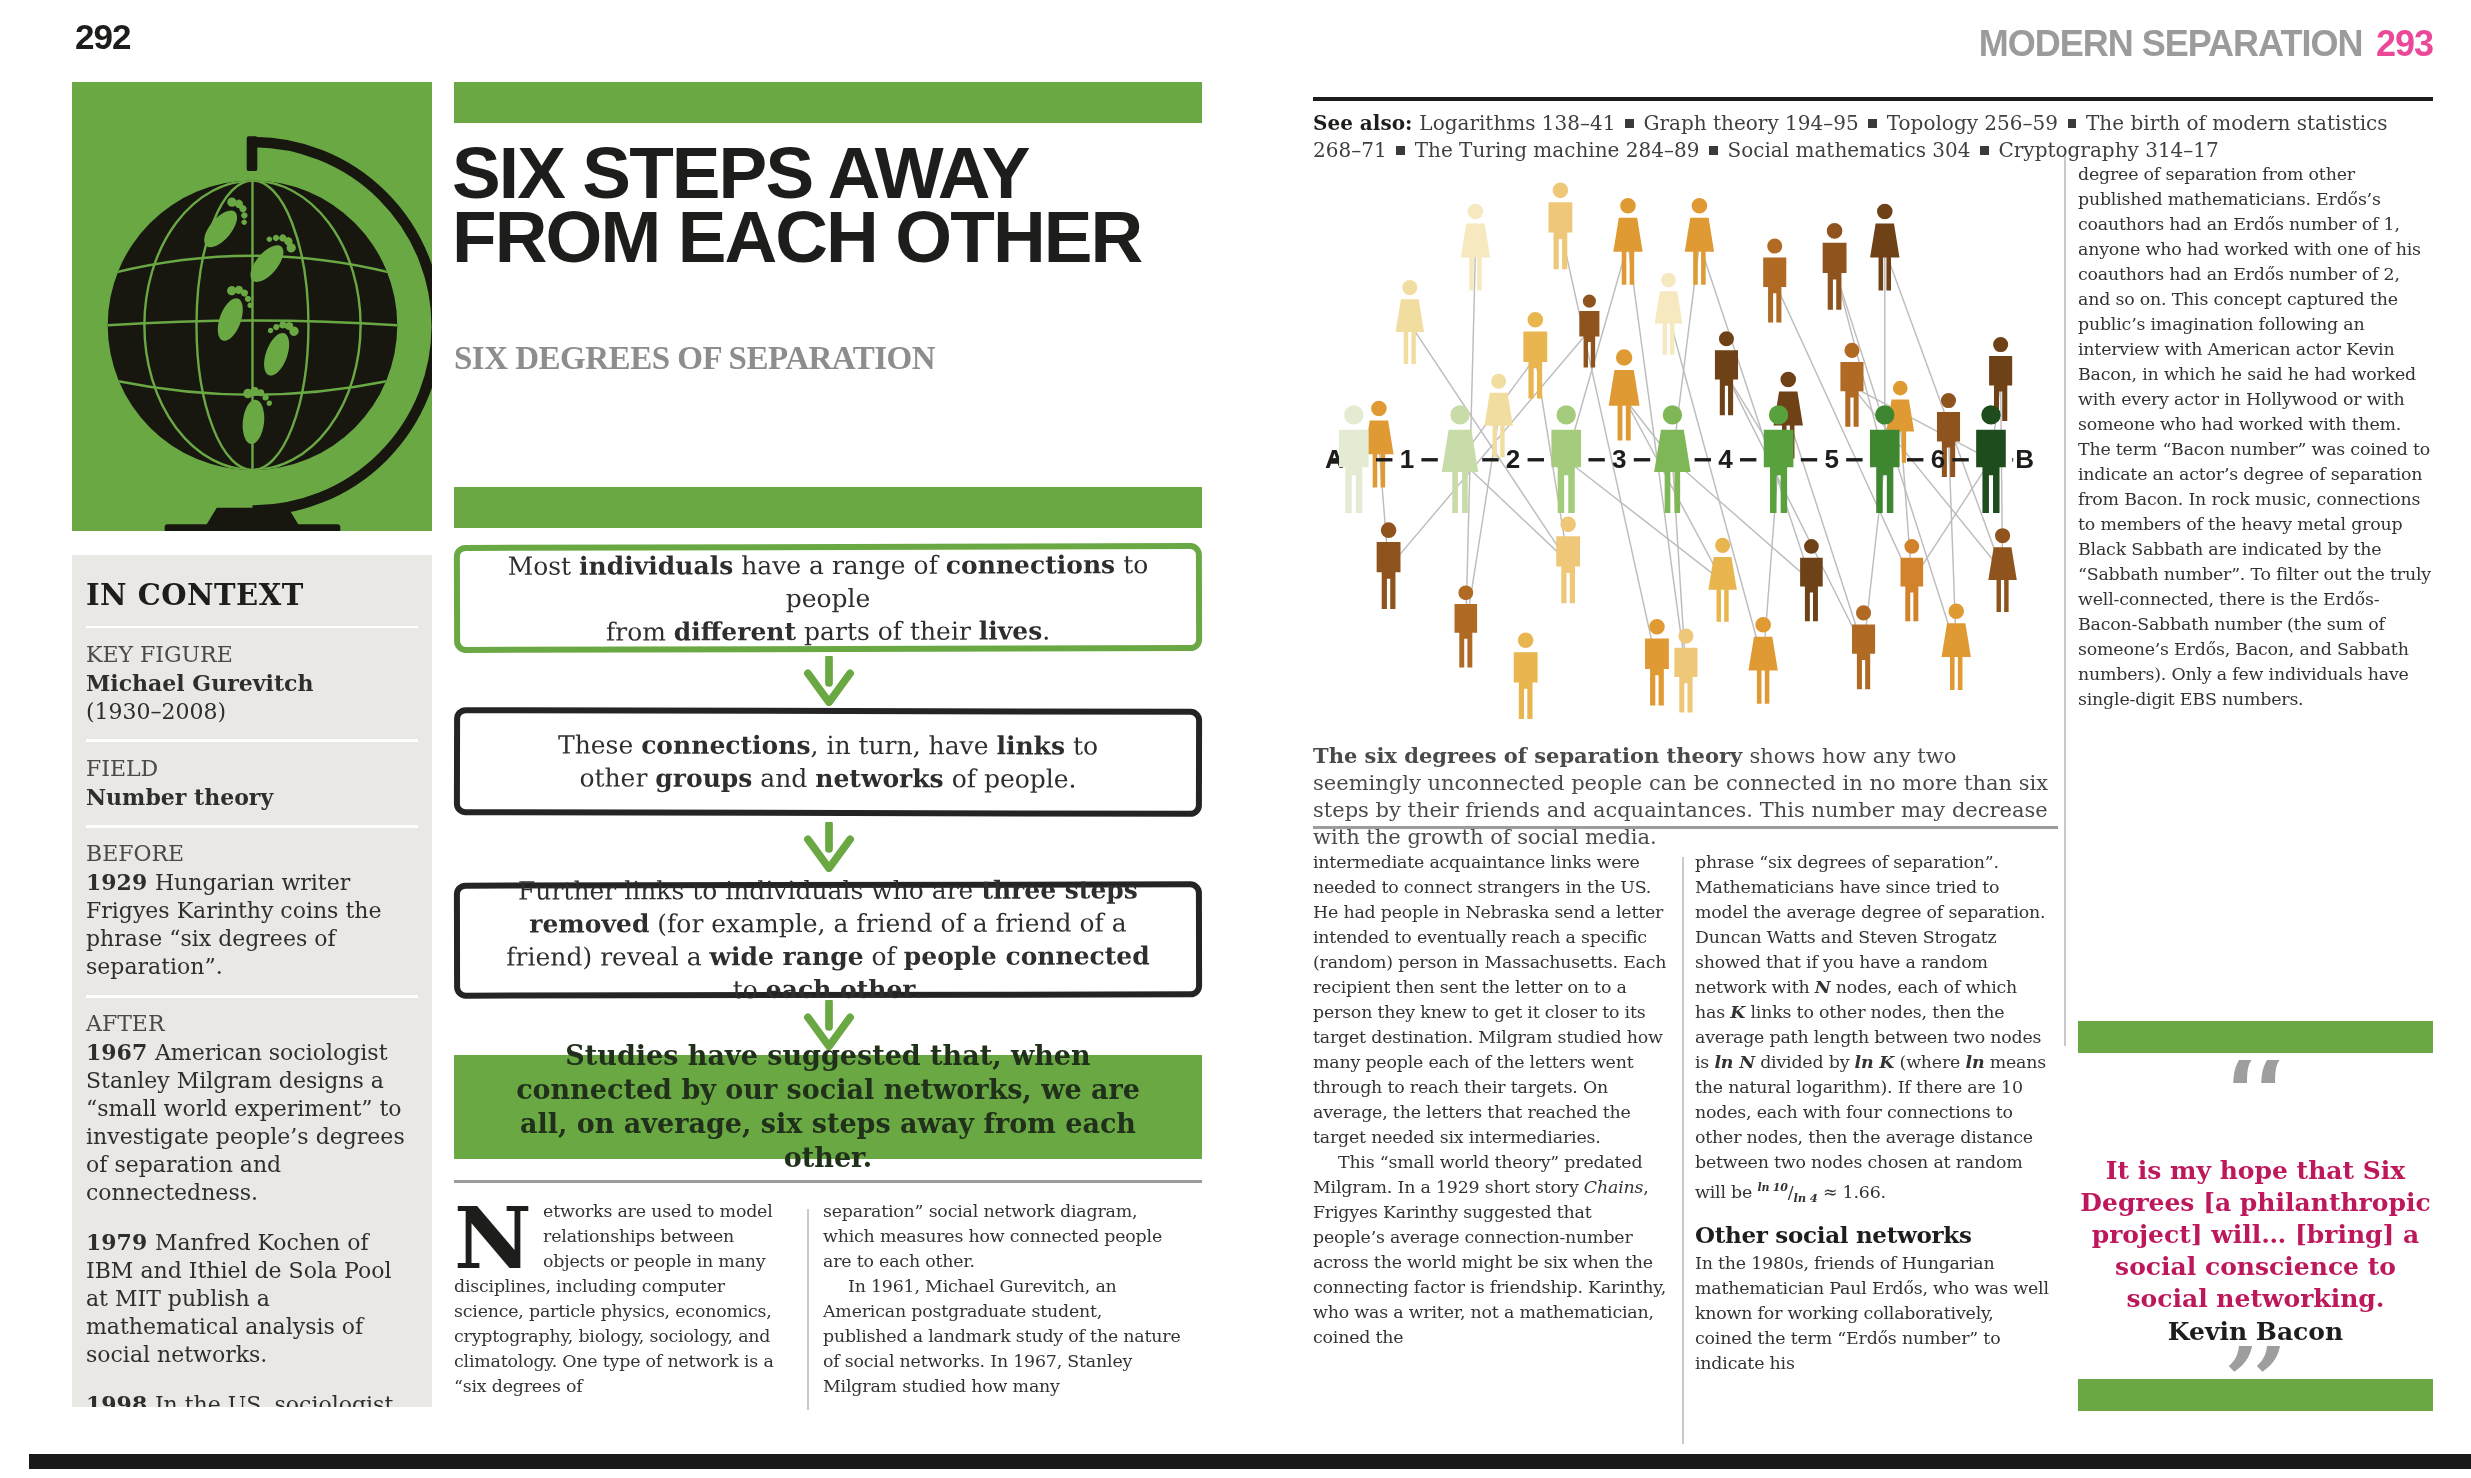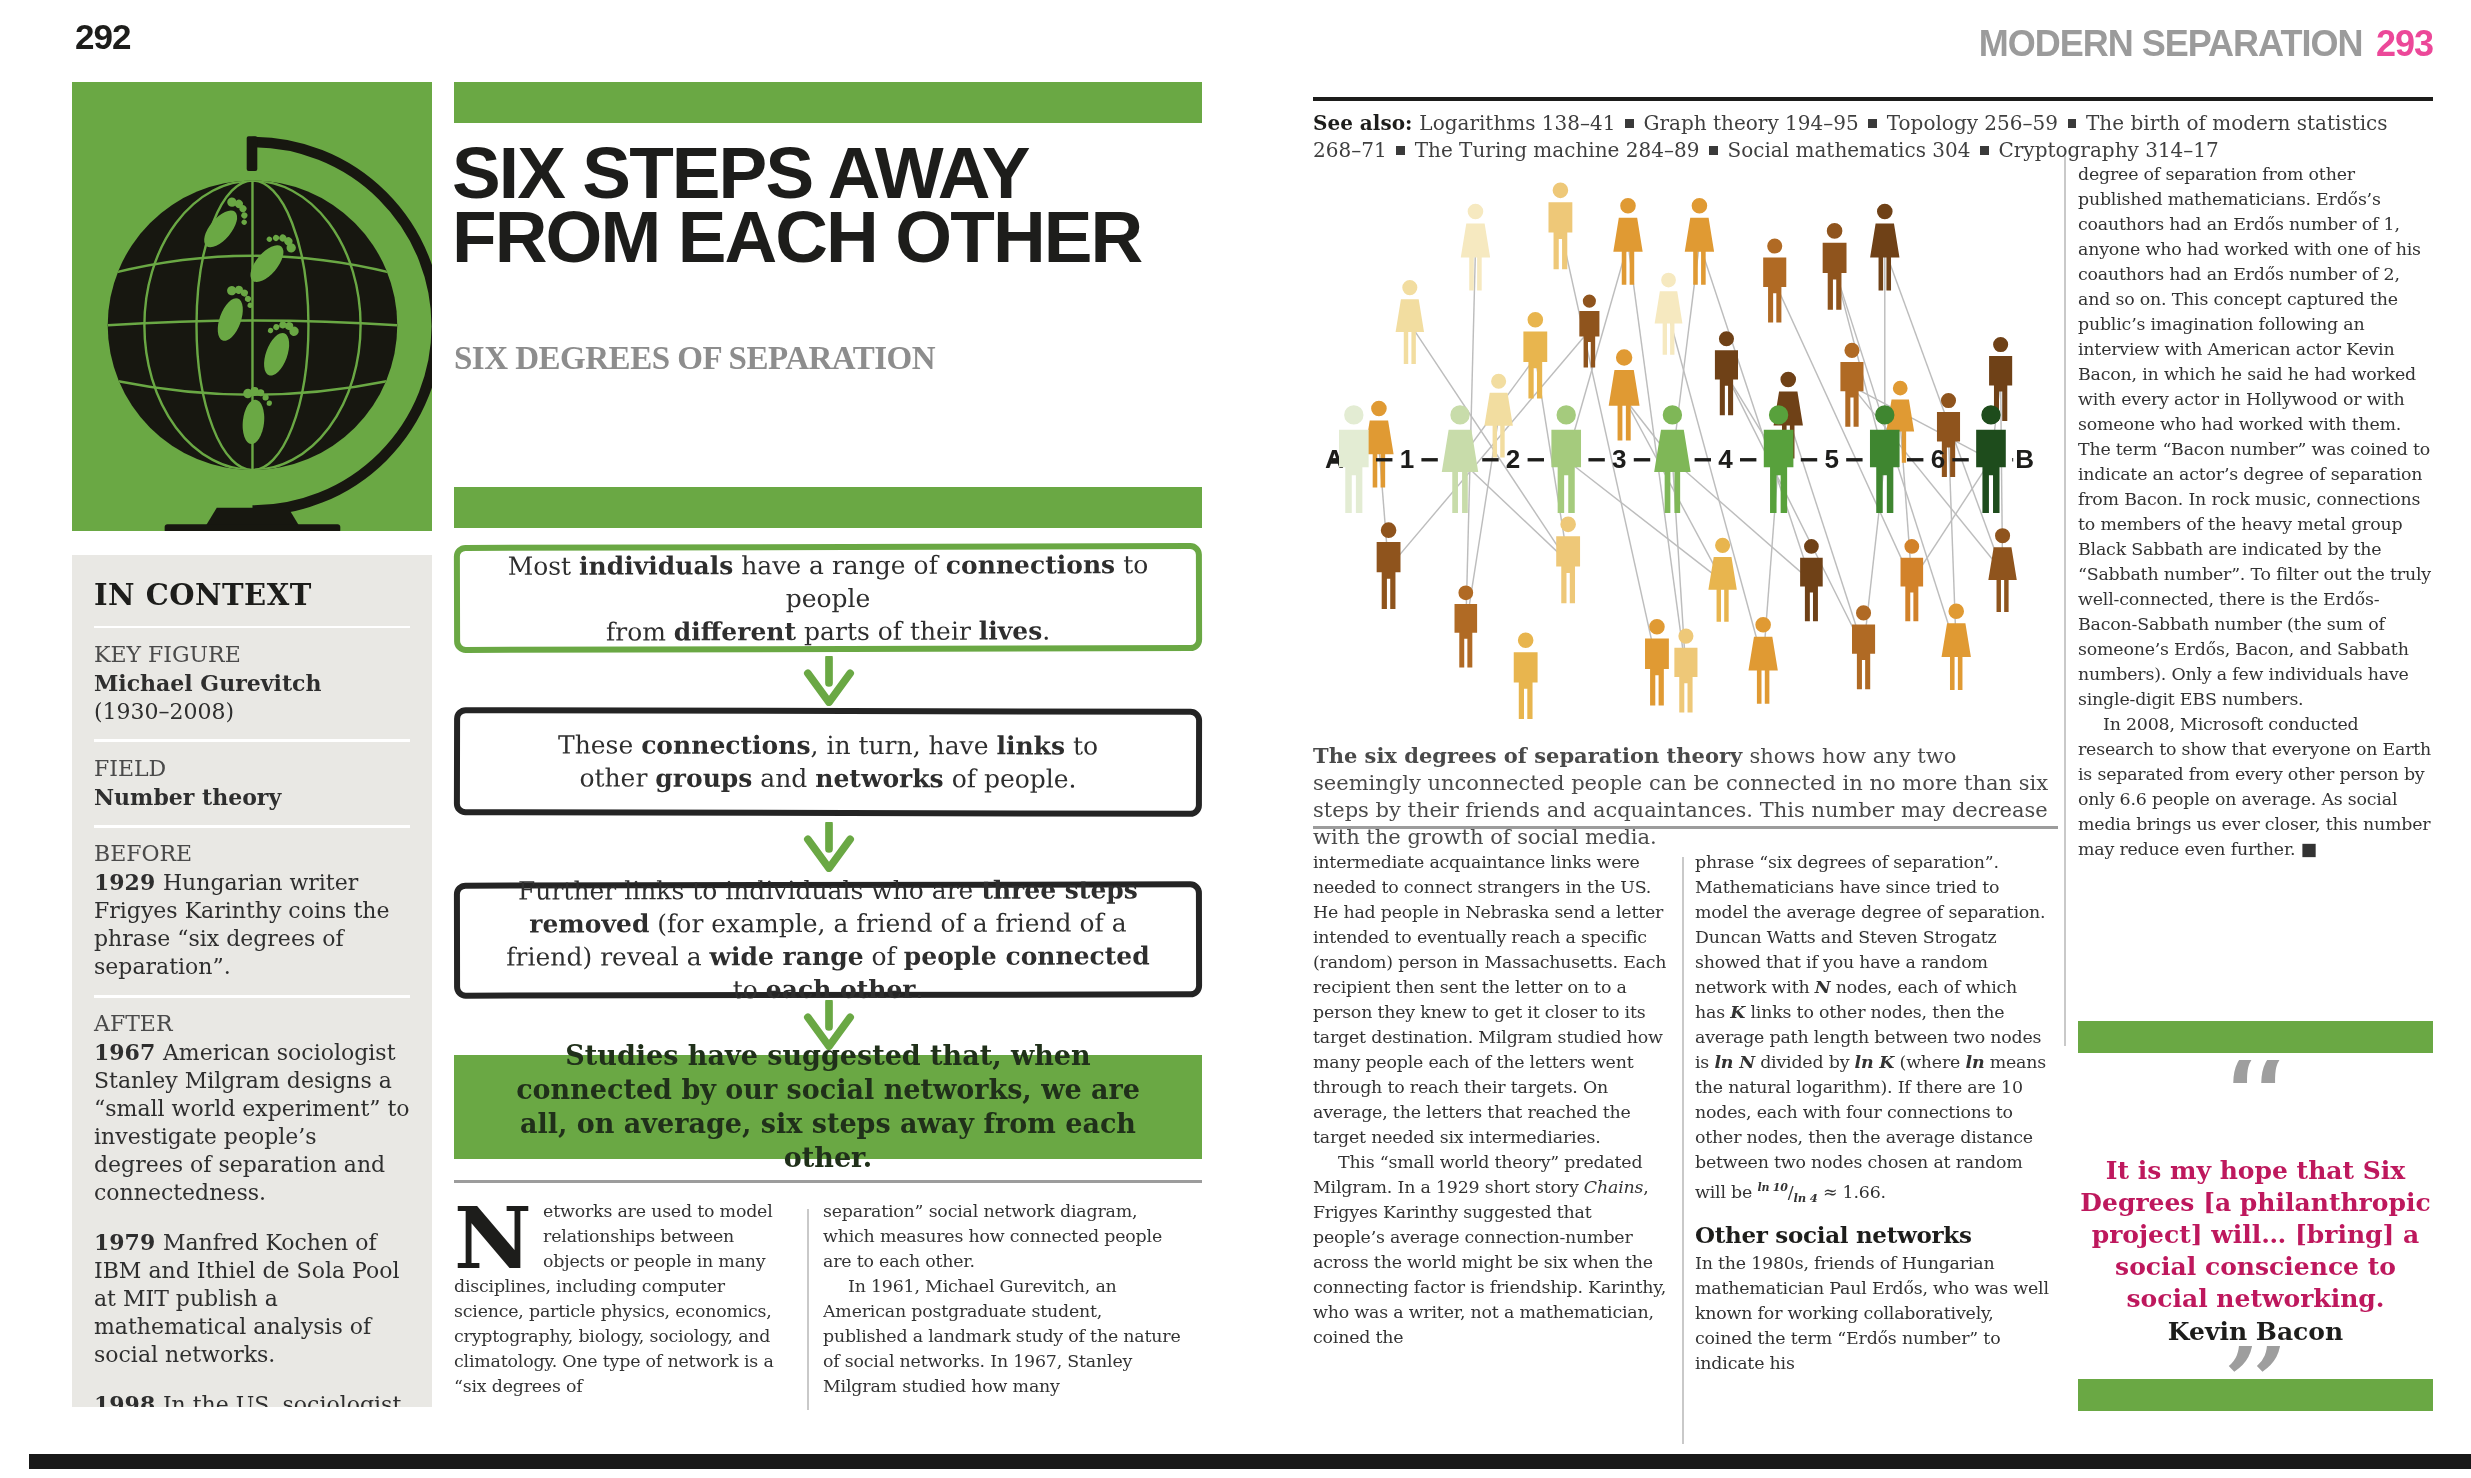--- a/index.html
+++ b/index.html
@@ -13,21 +13,21 @@
                 font-size:35px;color:#1d1d1b;letter-spacing:-1px;}
   .hero-box{left:72px;top:82px;width:360px;height:449px;background:#6aa844;}
   .bar{background:#6aa844;}
   .bar-top{left:454px;top:82px;width:748px;height:41px;}
   .bar-mid{left:454px;top:487px;width:748px;height:41px;}
   .page-title{left:452px;top:141px;width:772px;font-family:"Liberation Sans",sans-serif;
               font-weight:bold;font-size:73px;line-height:64px;color:#1d1d1b;letter-spacing:-1.9px;}
   .page-subtitle{left:454px;top:340px;font-family:Liberation Serif, serif;font-weight:bold;
               font-size:33px;color:#8d8d8d;letter-spacing:-0.5px;}
 
-  .ctx-panel{left:72px;top:555px;width:360px;height:852px;background:#e9e8e4;padding:23px 22px;overflow:hidden;}
+  .ctx-panel{left:72px;top:555px;width:360px;height:852px;background:#e9e8e4;padding:23px 14px;overflow:hidden;}
   .ctx-head{font-weight:bold;font-size:29px;color:#1d1d1b;letter-spacing:0.5px;margin-bottom:11.6px;}
   .ctx-rule{height:2.9px;background:#ffffff;margin:13.5px 0;}
   .ctx-label{font-size:22px;color:#4a4a4a;margin-top:1.9px;}
   .ctx-p{font-size:22px;line-height:28px;color:#2e2e2e;white-space:pre-line;margin-top:1.9px;}
   .ctx-p + .ctx-p{margin-top:21px;}
 
   .flow-box{left:454px;width:748px;display:flex;align-items:center;justify-content:center;
             text-align:center;font-size:25px;line-height:33px;color:#2e2e2e;padding:0 39px;}
   .fb1{top:544px;height:108px;border:6.8px solid #6aa844;border-radius:11.6px;transform:rotate(-0.15deg);}
   .fb2{top:708px;height:108px;border:6.8px solid #242424;border-radius:11.6px;transform:rotate(0.12deg);}
@@ -307,21 +307,20 @@
     </div>
   <div class="abs vrule rrule1"></div>
   <div class="abs bodycol rcol2">
       <p class="bp"><span>phrase “six degrees of separation”. Mathematicians have since tried to model the average degree of separation. Duncan Watts and Steven Strogatz showed that if you have a random network with </span><span style="font-weight: bold; font-style: italic;">N</span><span> nodes, each of which has </span><span style="font-weight: bold; font-style: italic;">K</span><span> links to other nodes, then the average path length between two nodes is </span><span style="font-weight: bold; font-style: italic;">ln N</span><span> divided by </span><span style="font-weight: bold; font-style: italic;">ln K</span><span> (where </span><span style="font-weight: bold; font-style: italic;">ln</span><span> means the natural logarithm). If there are 10 nodes, each with four connections to other nodes, then the average distance between two nodes chosen at random will be </span><sup style="font-weight: bold; font-style: italic;">ln 10</sup><span>/</span><sub style="font-weight: bold; font-style: italic;">ln 4</sub><span> ≈ 1.66.</span></p>
       <div class="subhead">Other social networks</div>
       <p class="bp"><span>In the 1980s, friends of Hungarian mathematician Paul Erdős, who was well known for working collaboratively, coined the term “Erdős number” to indicate his</span></p>
     </div>
   <div class="abs vrule rrule2"></div>
   <div class="abs bodycol rcol3">
       <p class="bp"><span>degree of separation from other published mathematicians. Erdős’s coauthors had an Erdős number of 1, anyone who had worked with one of his coauthors had an Erdős number of 2, and so on. This concept captured the public’s imagination following an interview with American actor Kevin Bacon, in which he said he had worked with every actor in Hollywood or with someone who had worked with them. The term “Bacon number” was coined to indicate an actor’s degree of separation from Bacon. In rock music, connections to members of the heavy metal group Black Sabbath are indicated by the “Sabbath number”. To filter out the truly well-connected, there is the Erdős-Bacon-Sabbath number (the sum of someone’s Erdős, Bacon, and Sabbath numbers). Only a few individuals have single-digit EBS numbers.</span></p>
-      <p class="bp ind"><span>In 2008, Microsoft conducted research to show that everyone on Earth is separated from every other person by only 6.6 people on average. As social media brings us ever closer, this number may reduce even further. ■</span></p>
     </div>
 
   <div class="abs bar gbar-top"></div>
   <div class="abs quote-wrap">
     <div class="qmark">“</div>
     <div class="qtext">It is my hope that Six Degrees [a philanthropic project] will… [bring] a social conscience to social networking.</div>
     <div class="qauthor">Kevin Bacon</div>
     <div class="qmark">”</div>
   </div>
   <div class="abs bar gbar-bot"></div>

